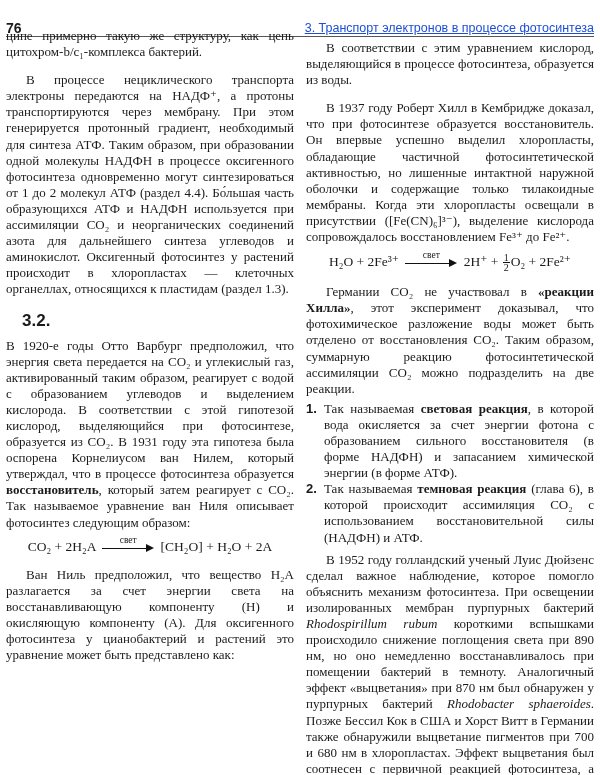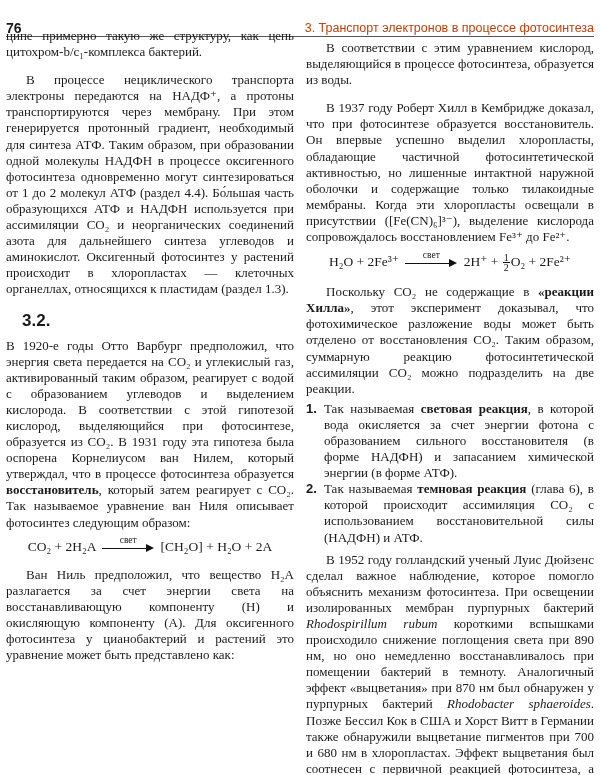--- a/index.html
+++ b/index.html
@@ -2,21 +2,21 @@
 <html><head>
 <meta charset="utf-8">
 <style>
   html, body { margin:0; padding:0; background:#fff; }
   body { width:600px; height:775px; overflow:hidden; position:relative;
          font-family:"Liberation Serif", "DejaVu Serif", serif; color:#1a1a1a; }
   .header { position:absolute; left:6px; right:6px; top:18px; height:18px;
             border-bottom:1px solid #555; display:flex; justify-content:space-between; align-items:flex-end;
             font-family:"Liberation Sans", "DejaVu Sans", sans-serif; }
   .page-num { font-weight:bold; font-size:14px; line-height:16px; }
-  .run-title { font-size:12.5px; line-height:16px; color:#c2410c; }
+  .run-title { font-size:12.5px; line-height:16px; color:#1d4ed8;text-decoration:underline; }
   .col { position:absolute; top:28px; width:288px; font-size:13px; line-height:16.1px; text-align:justify; }
   .col.left { left:6px; }
   .col.right { left:306px; width:288px; }
   p { margin:0; }
   p.ind { text-indent:20px;margin-top:12px; }
   .eq { text-align:center; margin:4px 0 6px 0; white-space:nowrap; font-size:13px; }
   .eq.big { font-size:13.5px; margin:8px 0 8px 0; }
   .arrow { display:inline-block; position:relative; width:52px; height:10px; vertical-align:middle; margin:0 3px; }
   .arrow .line { position:absolute; left:0; right:6px; top:5px; border-top:1px solid #111; }
   .arrow .head { position:absolute; right:0; top:1px; width:0; height:0;
@@ -67,21 +67,21 @@
 <div class="col right">
   <p class="ind">В соответствии с этим уравнением кислород, выделяющийся в процессе фотосинтеза, образуется из воды.</p>
   <p class="ind">В 1937 году Роберт Хилл в Кембридже доказал, что при фотосинтезе образуется восстановитель. Он впервые успешно выделил хлоропласты, обладающие частичной фотосинтетической активностью, но лишенные интактной наружной оболочки и содержащие только тилакоидные мембраны. Когда эти хлоропласты освещали в присутствии ([Fe(CN)₆]³⁻), выделение кислорода сопровождалось восстановлением Fe³⁺ до Fe²⁺.</p>
 
   <div class="eq big">
     <span>H₂O + 2Fe³⁺</span>
     <span class="arrow"><span class="lbl">свет</span><span class="line"></span><span class="head"></span></span>
     <span>2H⁺ + </span><span class="frac"><span class="num">1</span><span>2</span></span><span>O₂ + 2Fe²⁺</span>
   </div>
 
-  <p class="ind"><span>Поскольку CO₂ не содержащие в </span><b>«реакции Хилла»</b><span>, этот эксперимент доказывал, что фотохимическое разложение воды может быть отделено от восстановления CO₂. Таким образом, суммарную реакцию фотосинтетической ассимиляции CO₂ можно подразделить на две реакции.</span></p>
+  <p class="ind"><span>Германии CO₂ не участвовал в </span><b>«реакции Хилла»</b><span>, этот эксперимент доказывал, что фотохимическое разложение воды может быть отделено от восстановления CO₂. Таким образом, суммарную реакцию фотосинтетической ассимиляции CO₂ можно подразделить на две реакции.</span></p>
 
   <div class="list">
     <div class="li">
       <span class="n">1.</span>
       <span class="t"><span>Так называемая </span><b>световая реакция</b><span>, в которой вода окисляется за счет энергии фотона с образованием сильного восстановителя (в форме НАДФН) и запасанием химической энергии (в форме АТФ).</span></span>
     </div>
     <div class="li">
       <span class="n">2.</span>
       <span class="t"><span>Так называемая </span><b>темновая реакция</b><span> (глава 6), в которой происходит ассимиляция CO₂ с использованием восстановительной силы (НАДФН) и АТФ.</span></span>
     </div>

